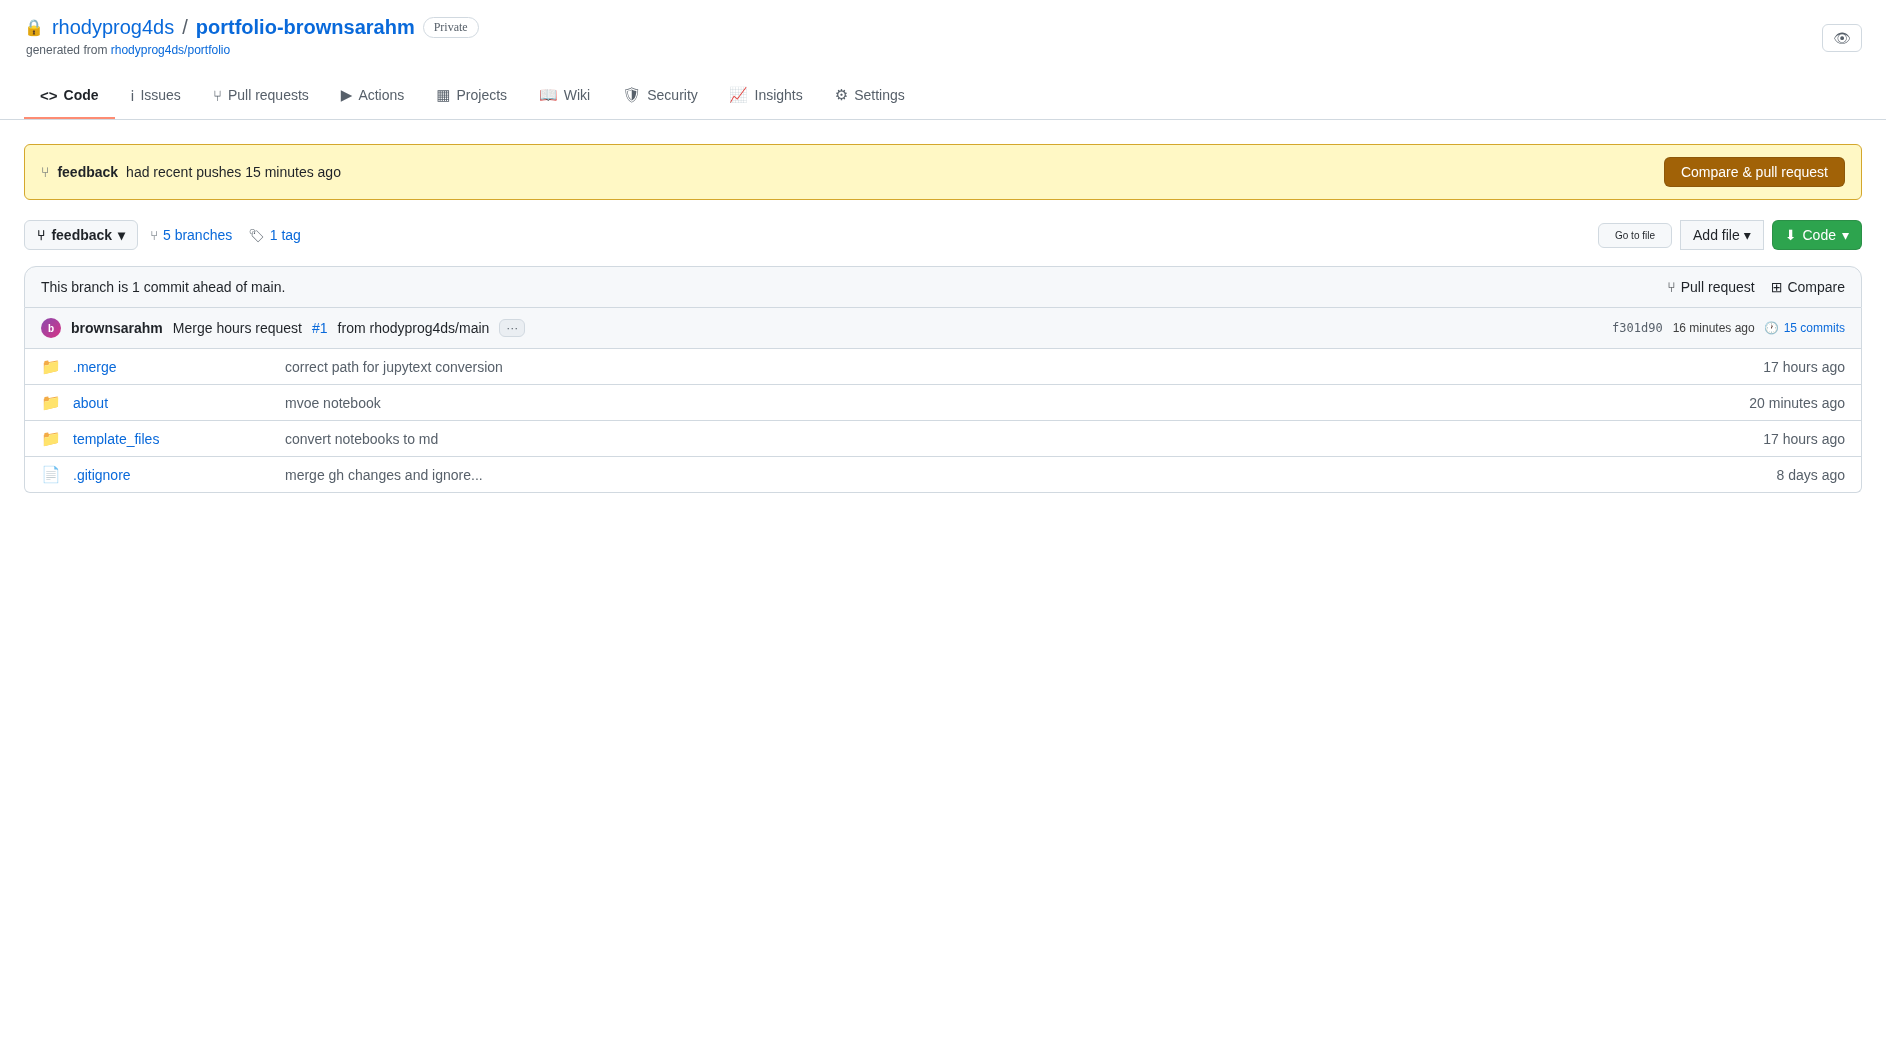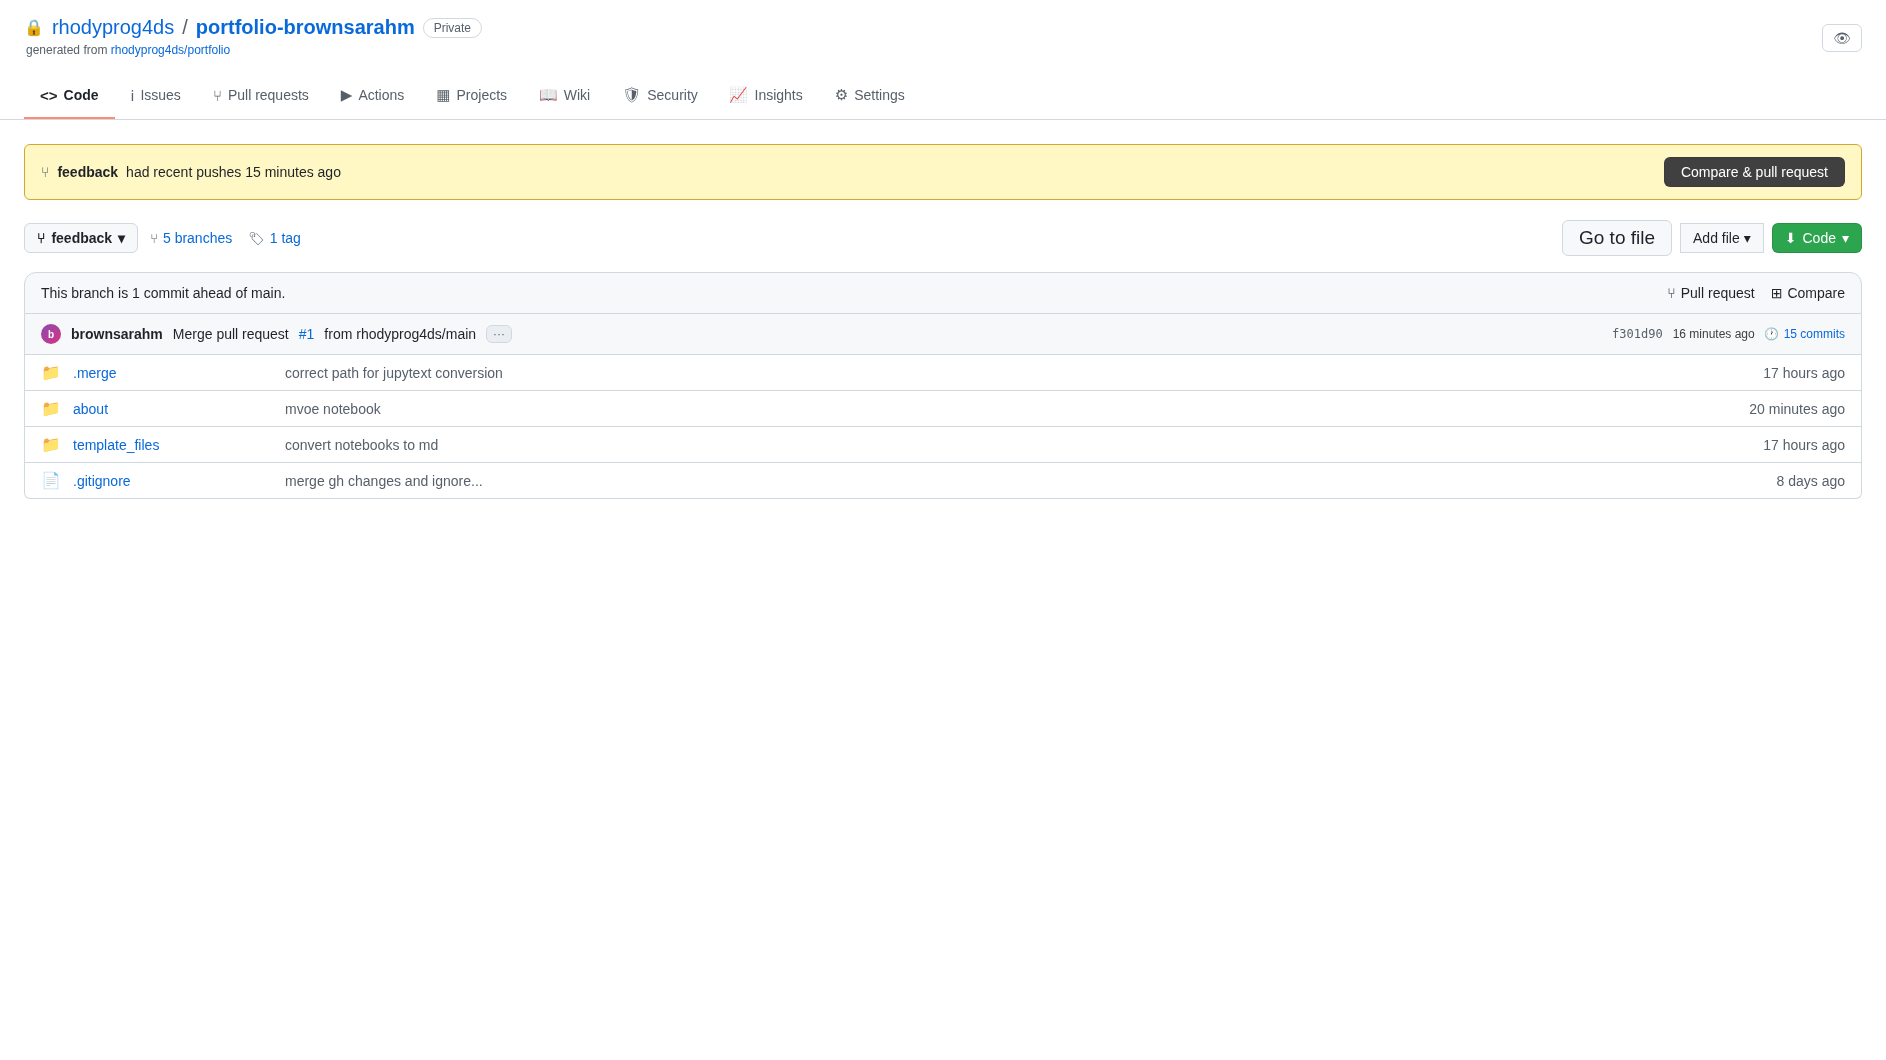--- a/index.html
+++ b/index.html
@@ -5,48 +5,48 @@
     * { box-sizing: border-box; margin: 0; padding: 0; }
     body { font-family: -apple-system, BlinkMacSystemFont, "Segoe UI", Helvetica, Arial, sans-serif; font-size: 14px; color: #1f2328; background: #ffffff; }
 
     
     .repo-header { padding: 16px 24px 0 24px; }
     .repo-title-row { display: flex; align-items: center; gap: 8px; margin-bottom: 4px; }
     .lock-icon { color: #57606a; font-size: 16px; }
     .repo-owner { color: #0969da; font-size: 20px; font-weight: 400; text-decoration: none; }
     .repo-sep { color: #57606a; font-size: 20px; font-weight: 300; }
     .repo-name { color: #0969da; font-size: 20px; font-weight: 700; text-decoration: none; }
-    .private-badge { border: 1px solid #d1d9e0; border-radius: 20px; padding: 2px 10px; font-size: 12px; color: #57606a; font-weight: 500; }
+    .private-badge { border: 1px solid #d1d9e0; border-radius: 20px; padding: 2px 10px; font-size: 12px; color: #57606a; font-weight: 500; font-family: Liberation Serif, serif; }
     .generated-from { font-size: 12px; color: #57606a; margin-bottom: 16px; padding-left: 2px; }
     .generated-from a { color: #0969da; text-decoration: none; }
     .watch-icon-btn { position: absolute; right: 24px; top: 24px; background: none; border: 1px solid #d1d9e0; border-radius: 6px; padding: 5px 10px; cursor: pointer; font-size: 14px; color: #57606a; }
 
     
     .repo-nav { display: flex; border-bottom: 1px solid #d1d9e0; padding: 0 24px; gap: 0; overflow-x: auto; }
     .nav-tab { display: flex; align-items: center; gap: 6px; padding: 12px 16px; font-size: 14px; color: #57606a; text-decoration: none; border-bottom: 2px solid transparent; white-space: nowrap; cursor: pointer; background: none; border-top: none; border-left: none; border-right: none; }
     .nav-tab.active { color: #1f2328; font-weight: 600; border-bottom: 2px solid #fd8c73; }
     .nav-tab .tab-icon { font-size: 15px; }
 
     
     .main-content { padding: 24px 24px 0 24px; position: relative; }
 
     
     .alert-banner { background: #fff8c5; border: 1px solid #d4a72c; border-radius: 6px; padding: 12px 16px; display: flex; align-items: center; justify-content: space-between; margin-bottom: 20px; }
     .alert-text { display: flex; align-items: center; gap: 8px; font-size: 14px; color: #1f2328; }
     .branch-icon { color: #57606a; font-size: 14px; }
-    .compare-pr-btn { background: #404040; color: #ffffff; border: 1px solid rgba(27,31,36,0.15); border-radius: 6px; padding: 6px 16px; font-size: 14px; font-weight: 500; cursor: pointer; white-space: nowrap; }
+    .compare-pr-btn { background: #a16207; color: #ffffff; border: 1px solid rgba(27,31,36,0.15); border-radius: 6px; padding: 6px 16px; font-size: 14px; font-weight: 500; cursor: pointer; white-space: nowrap; }
 
     
     .branch-toolbar { display: flex; align-items: center; gap: 12px; margin-bottom: 16px; flex-wrap: wrap; }
     .branch-selector { display: flex; align-items: center; gap: 6px; border: 1px solid #d1d9e0; border-radius: 6px; padding: 6px 12px; font-size: 14px; cursor: pointer; background: #f6f8fa; font-weight: 600; color: #1f2328; }
     .branch-meta { display: flex; align-items: center; gap: 16px; color: #0969da; font-size: 14px; }
     .branch-meta-item { display: flex; align-items: center; gap: 5px; text-decoration: none; color: #0969da; }
     .branch-meta-item .meta-icon { color: #57606a; font-size: 13px; }
     .toolbar-right { margin-left: auto; display: flex; gap: 8px; align-items: center; }
-    .go-to-file-btn { border: 1px solid #d1d9e0; border-radius: 6px; padding: 6px 16px; font-size: 19px; font-weight: 500; cursor: pointer; background: #f6f8fa; color: #1f2328; }
+    .go-to-file-btn { border: 1px solid #d1d9e0; border-radius: 6px; padding: 6px 16px; font-size: 10px; font-weight: 500; cursor: pointer; background: #f6f8fa; color: #1f2328; }
     .add-file-btn { display: flex; align-items: center; gap: 4px; border: 1px solid #d1d9e0; border-radius: 0; padding: 6px 12px; font-size: 14px; font-weight: 500; cursor: pointer; background: #f6f8fa; color: #1f2328; }
     .code-btn { display: flex; align-items: center; gap: 6px; background: #2da44e; color: #ffffff; border: 1px solid rgba(27,31,36,0.15); border-radius: 6px; padding: 6px 12px; font-size: 14px; font-weight: 500; cursor: pointer; }
 
     
     .commit-bar { border: 1px solid #d1d9e0; border-radius: 12px; padding: 12px 16px; display: flex; align-items: center; justify-content: space-between; margin-bottom: 0; background: #f6f8fa; border-bottom-left-radius: 0; border-bottom-right-radius: 0; }
     .commit-bar-actions { display: flex; align-items: center; gap: 16px; }
     .pr-link { display: flex; align-items: center; gap: 5px; color: #1f2328; text-decoration: none; font-size: 14px; }
     .compare-link { display: flex; align-items: center; gap: 5px; color: #1f2328; text-decoration: none; font-size: 14px; }
 
     
@@ -184,21 +184,21 @@
         <span>Compare</span>
       </a>
     </div>
   </div>
 
   <div class="file-table">
 
     <div class="commit-header-row">
       <div class="avatar-placeholder">b</div>
       <span class="commit-author">brownsarahm</span>
-      <span class="commit-message">Merge pull request</span>
+      <span class="commit-message">Merge hours request</span>
       <a href="#" class="commit-pr-link">#1</a>
       <span class="commit-message">from rhodyprog4ds/main</span>
       <span class="commit-more">···</span>
       <span class="commit-hash">f301d90</span>
       <span class="commit-time">16 minutes ago</span>
       <a href="#" class="commits-link">
         <span class="clock-icon">🕐</span>
         <span>15 commits</span>
       </a>
     </div>

